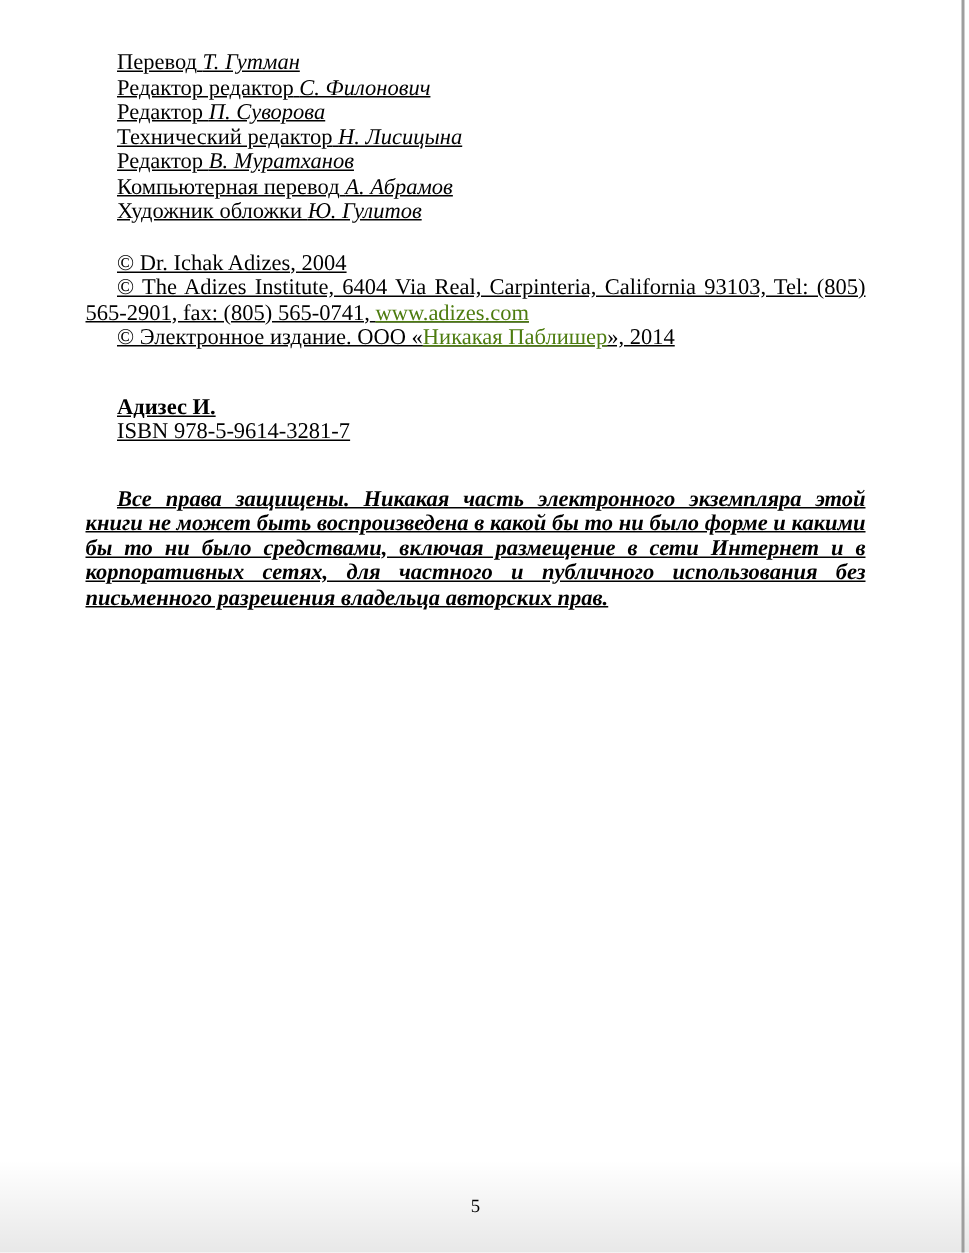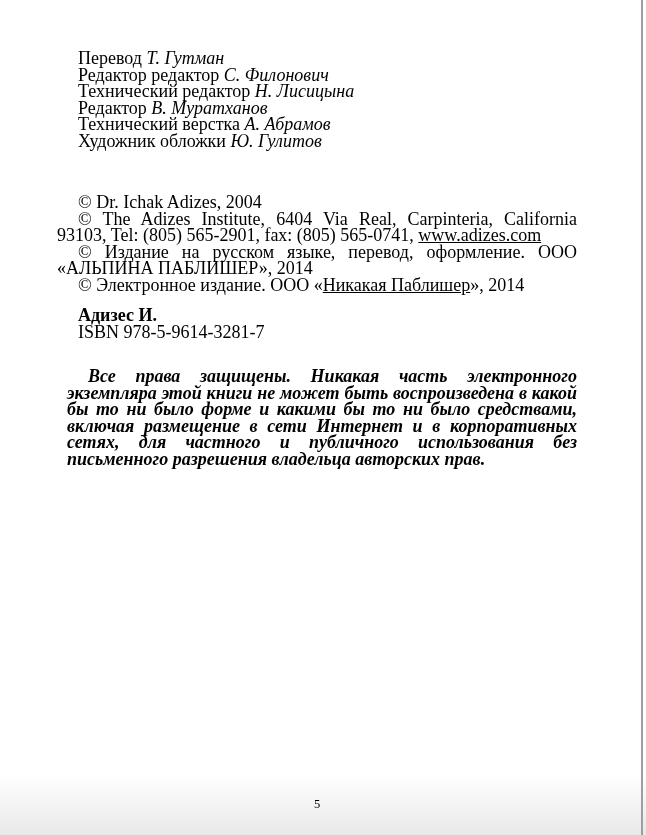--- a/index.html
+++ b/index.html
@@ -6,37 +6,38 @@
   body {
     width: 646px; height: 835px;
     background: #ffffff;
     font-family: "Liberation Serif", serif;
     color: #000000;
     position: relative;
     overflow: hidden;
   }
   .content {
     position: absolute;
-    left: 57px; top: 50px;
+    left: 57px; top: 34px;
     width: 520px;
-    font-size: 18px;
+    font-size: 15px;
     line-height: 16.5px;
+    text-decoration: underline;
   }
   .content p {
     margin: 0;
     text-indent: 21px;
     text-align: justify;
   }
   .credits-block p { text-align: left; }
   .credit-name { font-style: italic; }
-  .copyright-block { margin-top: 45px; }
-  .biblio-block { margin-top: 14px; font-weight: bold; }
+  .copyright-block { margin-top: 18px; }
+  .biblio-block { margin-top: 30px; font-weight: bold; }
   .isbn-line { margin-top: 37px; }
-  .disclaimer-block { margin-top: 28px; font-weight: bold; font-style: italic; margin-left: 10px; }
-  a.doc-link { color: #000000; text-decoration: underline; cursor: pointer; }
+  .disclaimer-block { margin-top: 28px; font-weight: bold; font-style: italic; }
+  a.doc-link { color: #4d7c0f; text-decoration: underline; cursor: pointer; }
   .page-number {
     position: absolute;
     top: 797px; left: 57px; width: 520px;
     text-align: center;
     font-size: 12.5px;
     line-height: 15px;
   }
   .edge-line {
     position: absolute;
     top: 0; bottom: 0; left: 641px; width: 2px;
@@ -58,42 +59,45 @@
     <div class="credits-block">
       <p>
         <span>Перевод</span>
         <span class="credit-name">Т. Гутман</span>
       </p>
       <p>
         <span>Редактор редактор</span>
         <span class="credit-name">С. Филонович</span>
       </p>
       <p>
+        <span>Редактор</span>
+        <span class="credit-name">П. Суворова</span>
+      </p>
+      <p>
         <span>Технический редактор</span>
         <span class="credit-name">Н. Лисицына</span>
       </p>
       <p>
         <span>Редактор</span>
         <span class="credit-name">В. Муратханов</span>
       </p>
       <p>
-        <span>Технический верстка</span>
+        <span>Компьютерная перевод</span>
         <span class="credit-name">А. Абрамов</span>
       </p>
       <p>
         <span>Художник обложки</span>
         <span class="credit-name">Ю. Гулитов</span>
       </p>
     </div>
 
     <div class="copyright-block">
       <p>© Dr. Ichak Adizes, 2004</p>
       <p><span>© The Adizes Institute, 6404 Via Real, Carpinteria, California 93103, Tel: (805) 565-2901, fax: (805) 565-0741,</span>
         <a class="doc-link">www.adizes.com</a></p>
-      <p>© Издание на русском языке, перевод, оформление. ООО «АЛЬПИНА ПАБЛИШЕР», 2014</p>
       <p><span>© Электронное издание. ООО «</span><a class="doc-link">Никакая Паблишер</a><span>», 2014</span></p>
     </div>
 
     <div class="biblio-block">
       <p>Адизес И.</p>
     </div>
 
     <p class="isbn-line">ISBN 978-5-9614-3281-7</p>
 
     <div class="disclaimer-block">

